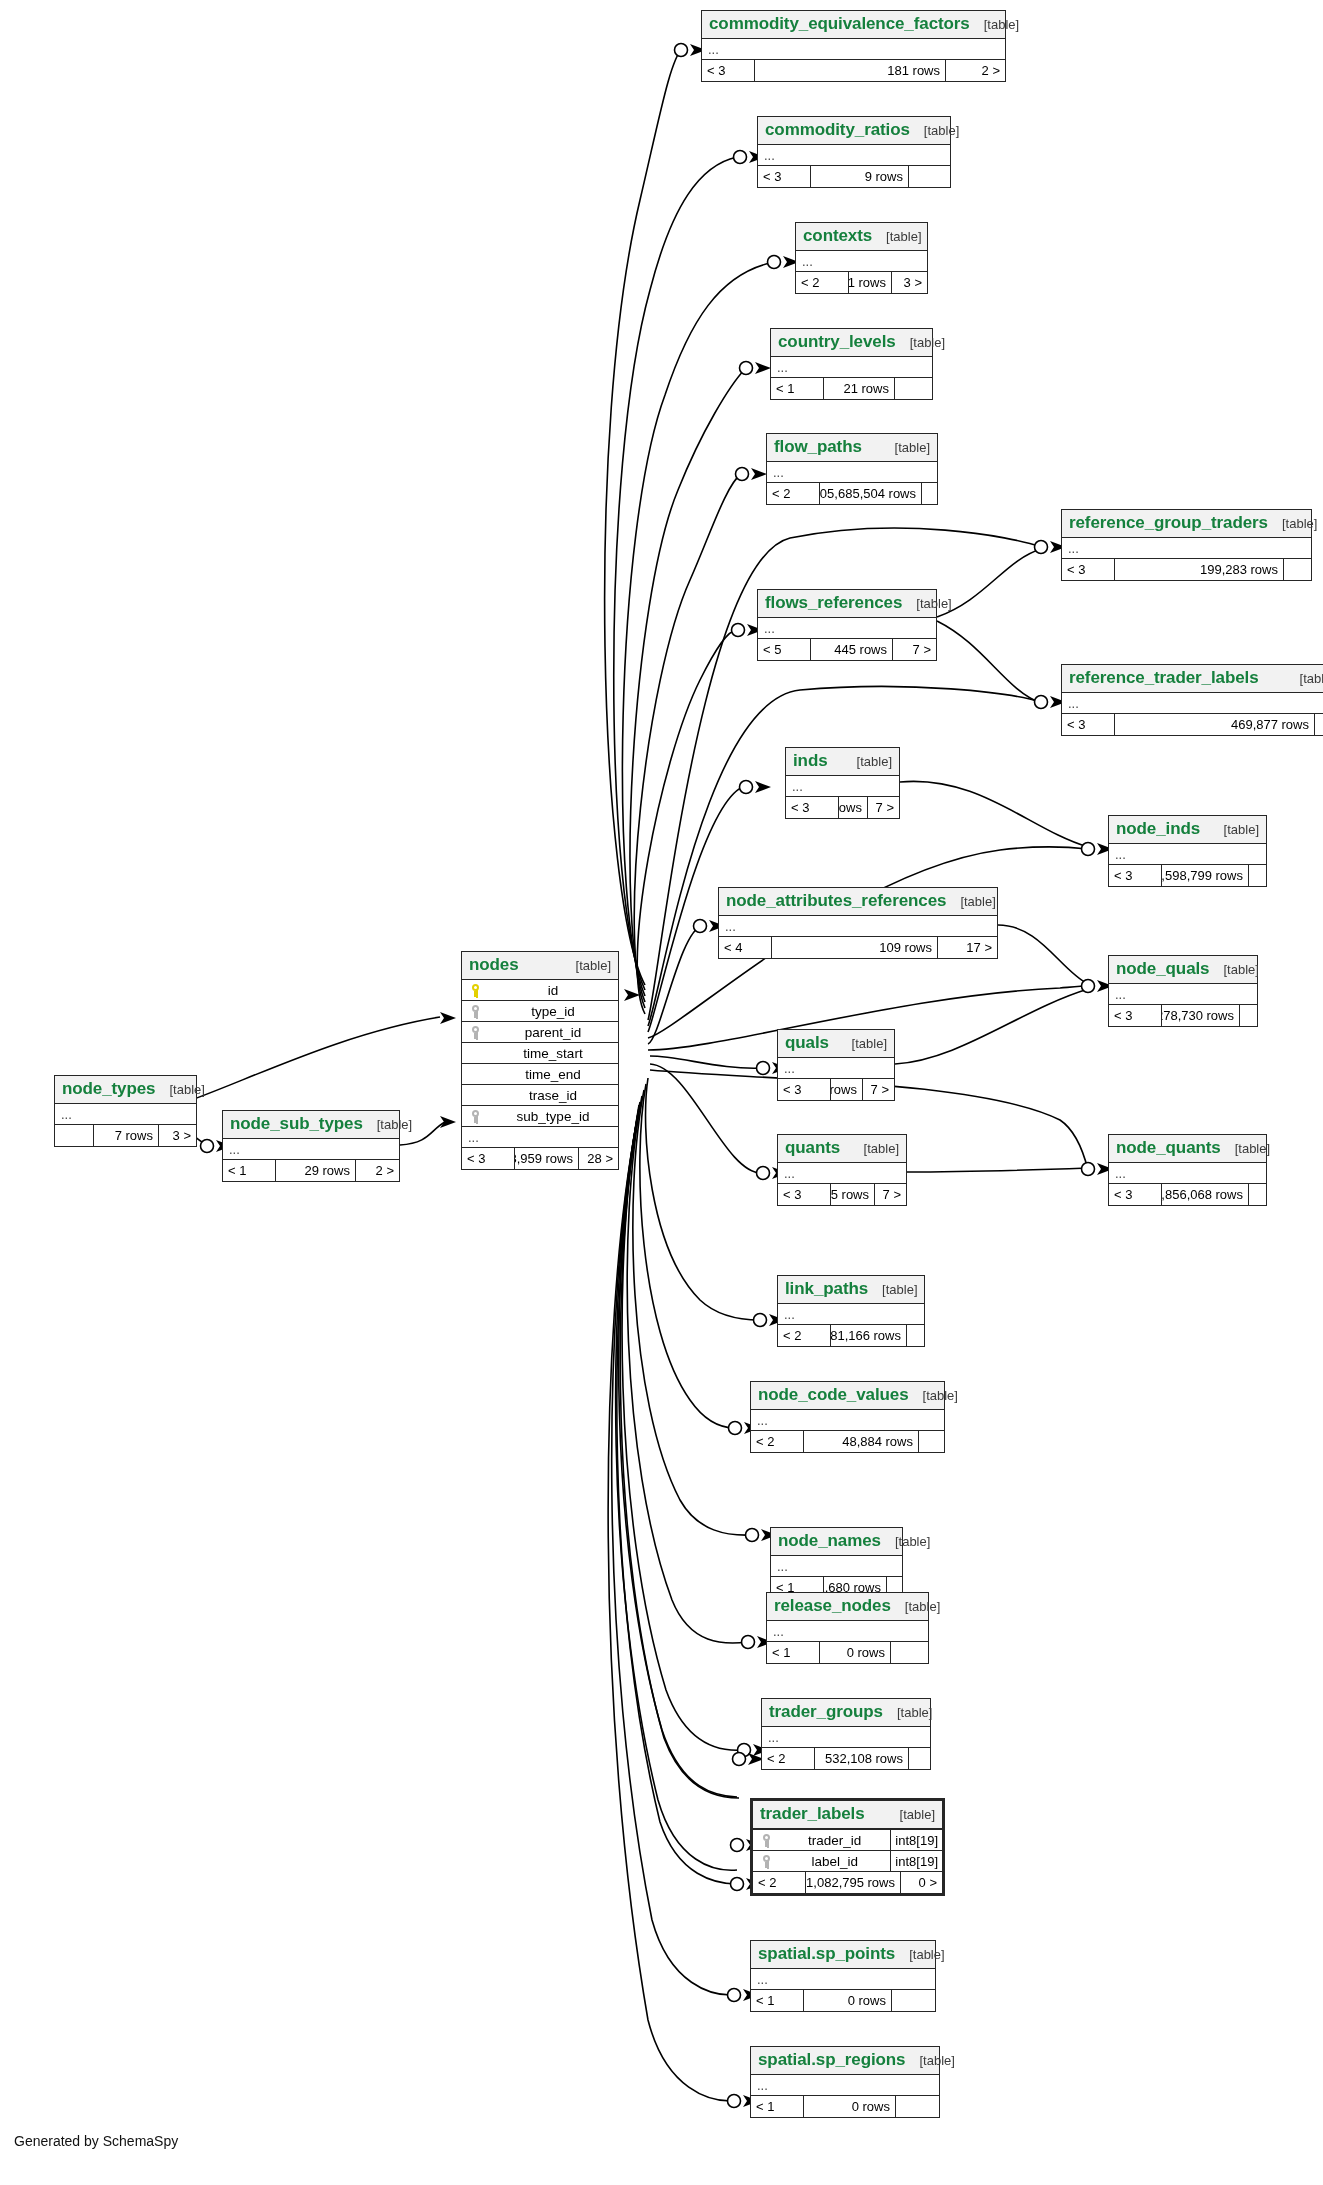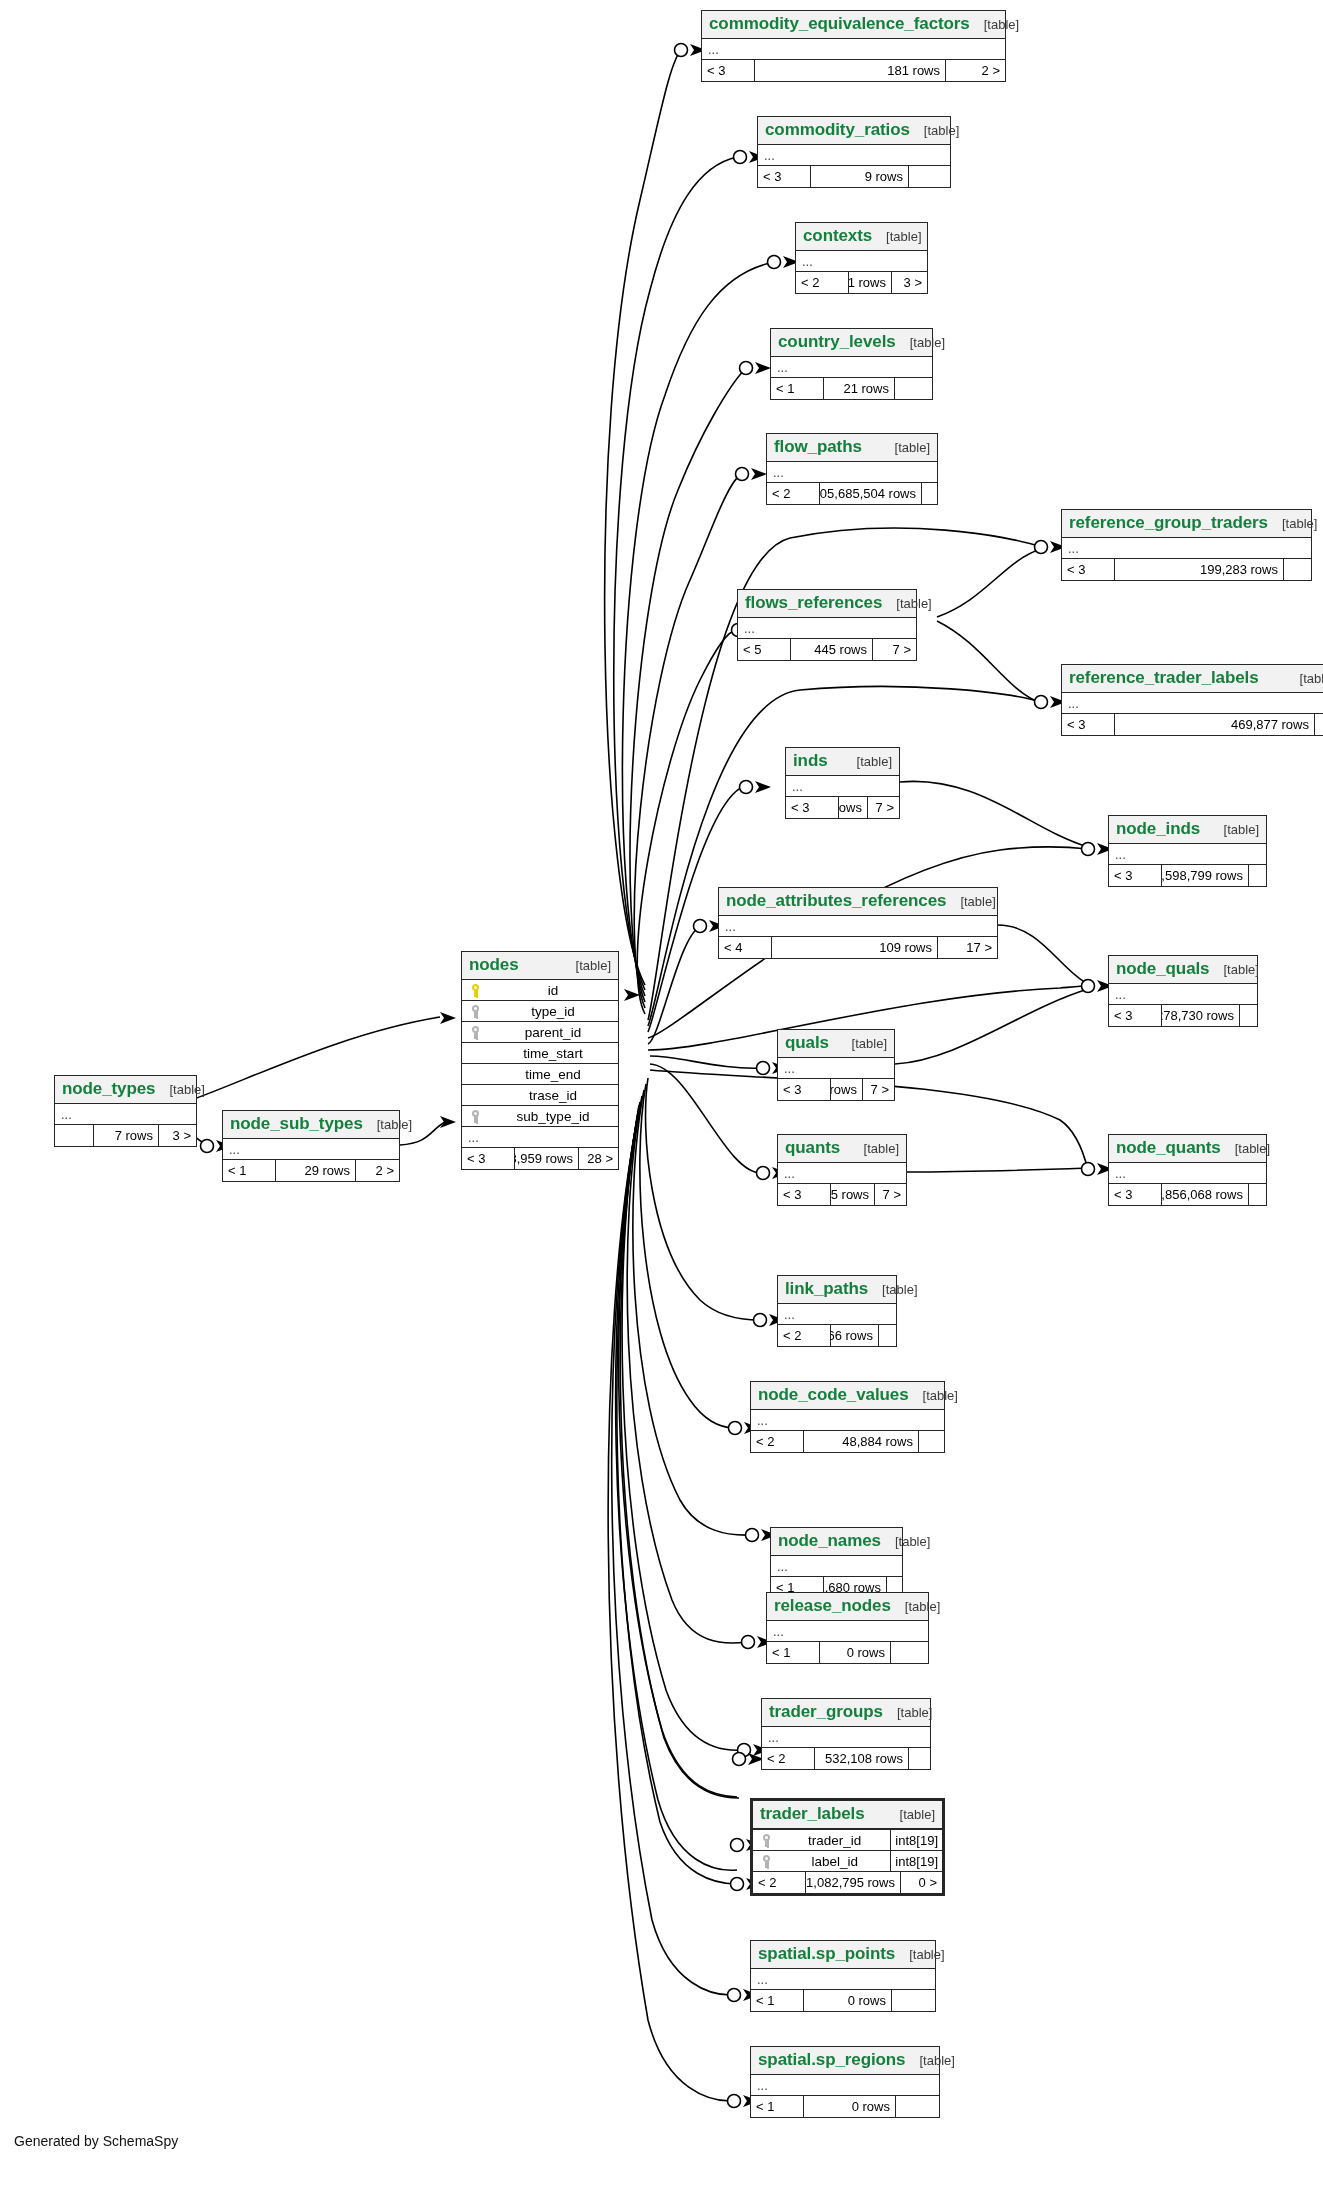--- a/index.html
+++ b/index.html
@@ -294,21 +294,21 @@
           <span class="tbl-name">reference_group_traders</span>
           <span class="tbl-kind">[table]</span>
         </div>
         <div class="tbl-dots">...</div>
         <div class="tbl-foot">
           <span class="foot-cell foot-l foot-blank-first" style="flex: 0 0 52px;">&lt; 3</span>
           <span class="foot-cell foot-c">199,283 rows</span>
           <span class="foot-cell foot-r" style="flex: 0 0 28px;"></span>
         </div>
       </div>
-      <div class="tbl" style="left: 737px; top: 589px; width: 180px;">
+      <div class="tbl" style="left: 757px; top: 589px; width: 180px;">
         <div class="tbl-head">
           <span class="tbl-name">flows_references</span>
           <span class="tbl-kind">[table]</span>
         </div>
         <div class="tbl-dots">...</div>
         <div class="tbl-foot">
           <span class="foot-cell foot-l foot-blank-first" style="flex: 0 0 52px;">&lt; 5</span>
           <span class="foot-cell foot-c">445 rows</span>
           <span class="foot-cell foot-r" style="flex: 0 0 44px;">7 &gt;</span>
         </div>
@@ -474,21 +474,21 @@
           <span class="tbl-name">node_quants</span>
           <span class="tbl-kind">[table]</span>
         </div>
         <div class="tbl-dots">...</div>
         <div class="tbl-foot">
           <span class="foot-cell foot-l foot-blank-first" style="flex: 0 0 52px;">&lt; 3</span>
           <span class="foot-cell foot-c">8,856,068 rows</span>
           <span class="foot-cell foot-r" style="flex: 0 0 18px;"></span>
         </div>
       </div>
-      <div class="tbl" style="left: 777px; top: 1275px; width: 120px;">
+      <div class="tbl" style="left: 777px; top: 1275px; width: 148px;">
         <div class="tbl-head">
           <span class="tbl-name">link_paths</span>
           <span class="tbl-kind">[table]</span>
         </div>
         <div class="tbl-dots">...</div>
         <div class="tbl-foot">
           <span class="foot-cell foot-l foot-blank-first" style="flex: 0 0 52px;">&lt; 2</span>
           <span class="foot-cell foot-c">181,166 rows</span>
           <span class="foot-cell foot-r" style="flex: 0 0 18px;"></span>
         </div>

